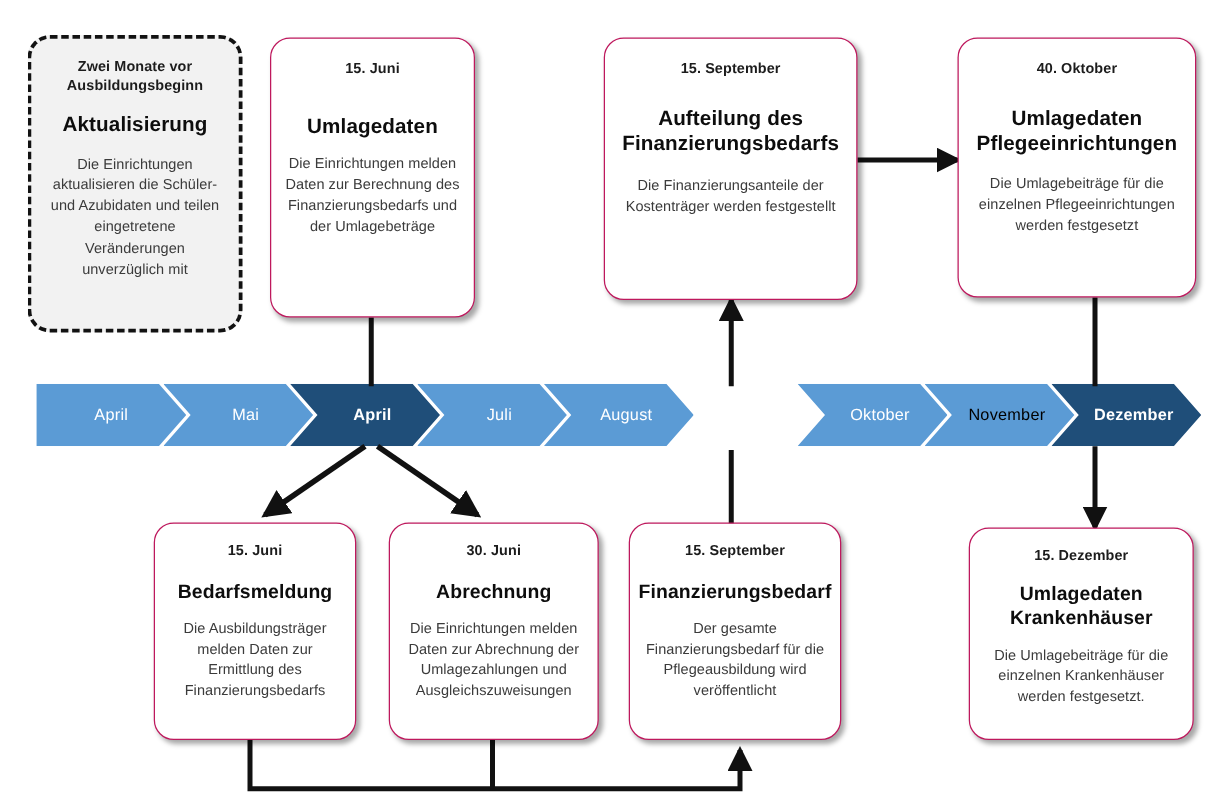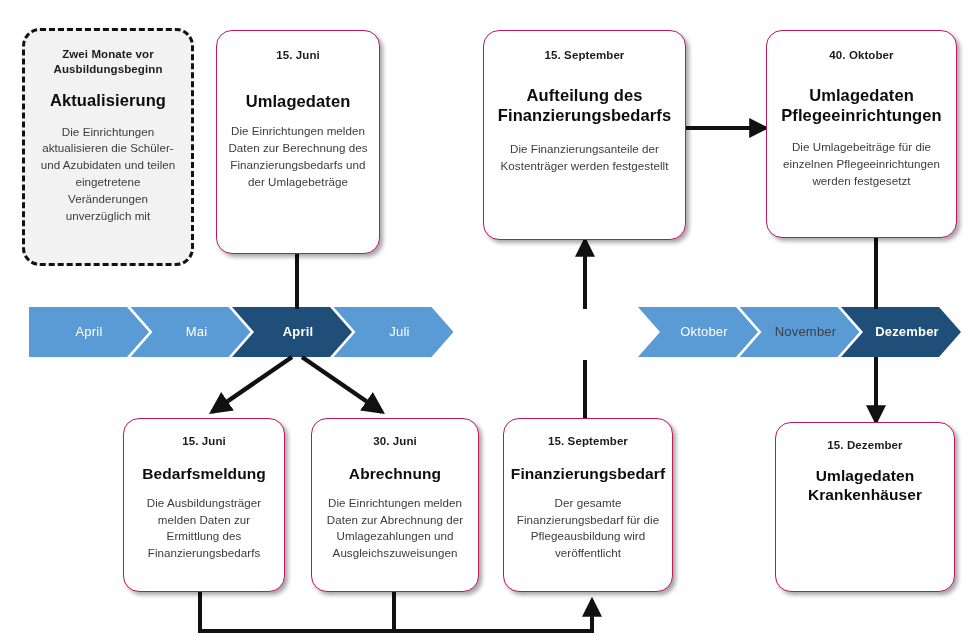--- a/index.html
+++ b/index.html
@@ -97,24 +97,27 @@
       </div>
       <div class="chev" style="left: 101.5px; width: 120px; background: rgb(91, 155, 213); color: rgb(255, 255, 255); font-weight: 400; z-index: 8; clip-path: polygon(0px 0px, calc(100% - 22px) 0px, 100% 25px, calc(100% - 22px) 100%, 0px 100%, 22px 25px);">
         <span style="margin-left: 12px;">Mai</span>
       </div>
       <div class="chev" style="left: 203px; width: 120px; background: rgb(31, 78, 121); color: rgb(255, 255, 255); font-weight: 600; z-index: 7; clip-path: polygon(0px 0px, calc(100% - 22px) 0px, 100% 25px, calc(100% - 22px) 100%, 0px 100%, 22px 25px);">
         <span style="margin-left: 12px;">April</span>
       </div>
       <div class="chev" style="left: 304.5px; width: 120px; background: rgb(91, 155, 213); color: rgb(255, 255, 255); font-weight: 400; z-index: 6; clip-path: polygon(0px 0px, calc(100% - 22px) 0px, 100% 25px, calc(100% - 22px) 100%, 0px 100%, 22px 25px);">
         <span style="margin-left: 12px;">Juli</span>
       </div>
+      <div class="chev" style="left: 406px; width: 120px; background: rgb(91, 155, 213); color: rgb(255, 255, 255); font-weight: 400; z-index: 5; clip-path: polygon(0px 0px, calc(100% - 22px) 0px, 100% 25px, calc(100% - 22px) 100%, 0px 100%, 22px 25px);">
+        <span style="margin-left: 12px;">August</span>
+      </div>
       <div class="chev" style="left: 609px; width: 120px; background: rgb(91, 155, 213); color: rgb(255, 255, 255); font-weight: 400; z-index: 3; clip-path: polygon(0px 0px, calc(100% - 22px) 0px, 100% 25px, calc(100% - 22px) 100%, 0px 100%, 22px 25px);">
         <span style="margin-left: 12px;">Oktober</span>
       </div>
-      <div class="chev" style="left: 710.5px; width: 120px; background: rgb(91, 155, 213); color: #404040; font-weight: 400; z-index: 2; clip-path: polygon(0px 0px, calc(100% - 22px) 0px, 100% 25px, calc(100% - 22px) 100%, 0px 100%, 22px 25px);">
+      <div class="chev" style="left: 710.5px; width: 120px; background: rgb(91, 155, 213); color: #000000; font-weight: 400; z-index: 2; clip-path: polygon(0px 0px, calc(100% - 22px) 0px, 100% 25px, calc(100% - 22px) 100%, 0px 100%, 22px 25px);">
         <span style="margin-left: 12px;">November</span>
       </div>
       <div class="chev" style="left: 812px; width: 120px; background: rgb(31, 78, 121); color: rgb(255, 255, 255); font-weight: 600; z-index: 1; clip-path: polygon(0px 0px, calc(100% - 22px) 0px, 100% 25px, calc(100% - 22px) 100%, 0px 100%, 22px 25px);">
         <span style="margin-left: 12px;">Dezember</span>
       </div>
     </div>
 
   <div class="box dashed" style="left:22px;top:28px;width:172px;height:238px;justify-content:flex-start;">
     <div class="b-date" style="margin-top:8px;width:150px;">Zwei Monate vor Ausbildungsbeginn</div>
     <div class="b-title" style="margin-top:14px;">Aktualisierung</div>
@@ -153,15 +156,16 @@
 
   <div class="box" style="left:503px;top:418px;width:170px;height:174px;justify-content:flex-start;">
     <div class="b-date" style="margin-top:7px;">15. September</div>
     <div class="b-title sm" style="margin-top:16px;">Finanzierungsbedarf</div>
     <div class="b-body" style="margin-top:11px;width:158px;">Der gesamte Finanzierungsbedarf für die Pflegeausbildung wird veröffentlicht</div>
   </div>
 
   <div class="box" style="left:775px;top:422px;width:180px;height:170px;justify-content:flex-start;">
     <div class="b-date" style="margin-top:7px;">15. Dezember</div>
     <div class="b-title sm" style="margin-top:14px;width:170px;">Umlagedaten Krankenhäuser</div>
+    <div class="b-body" style="margin-top:12px;width:168px;">Die Umlagebeiträge für die einzelnen Krankenhäuser werden festgesetzt.</div>
   </div>
 
 </div>
 
 </body></html>

